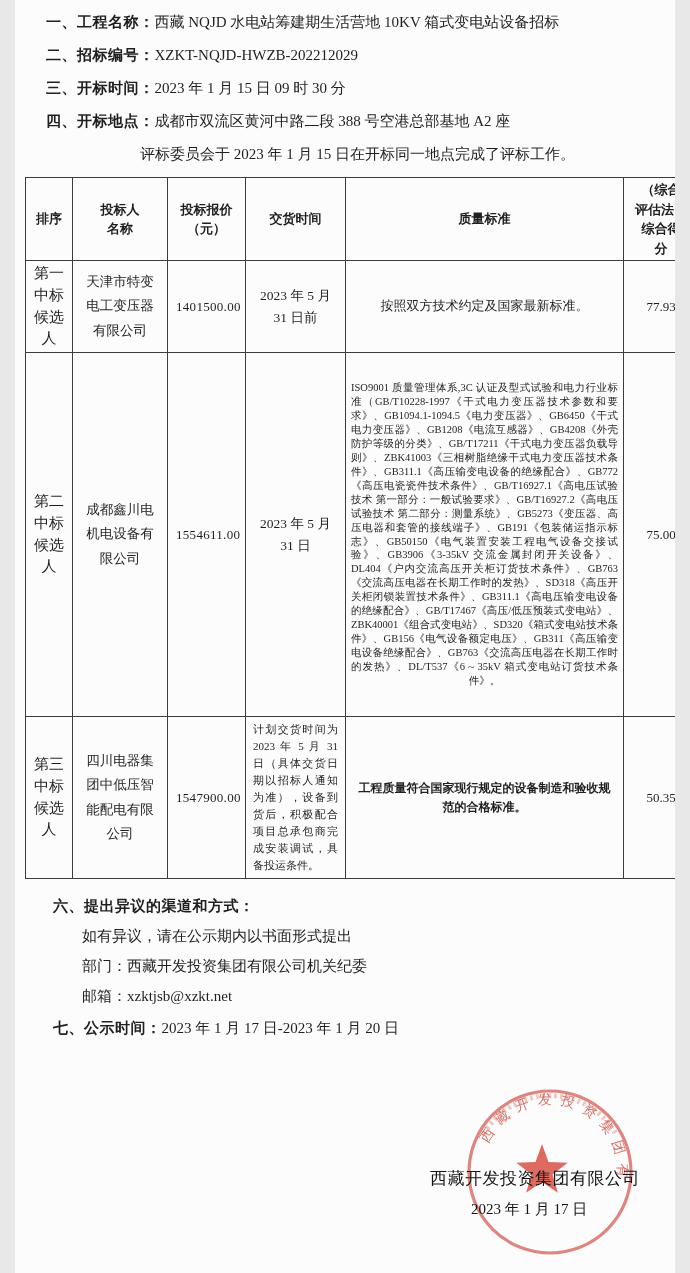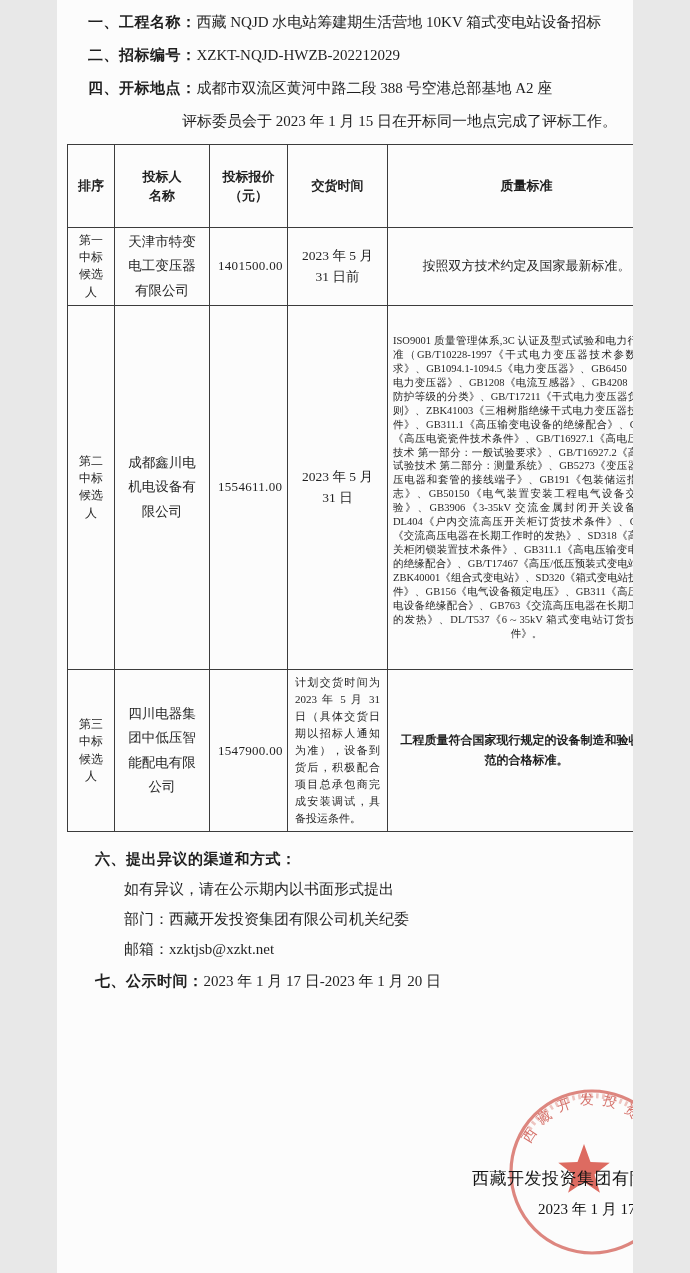--- a/index.html
+++ b/index.html
@@ -1,19 +1,19 @@
 <!DOCTYPE html>
 <html><head>
 <meta charset="utf-8">
 <style>
   * { margin:0; padding:0; box-sizing:border-box; }
   html,body { background:#e8e8e8; }
   .page {
     position:relative;
-    width:576px; height:1273px;
+    width:660px; height:1273px;
     margin:0 auto;
     background:#fcfcfc;
     color:#1f1f1f;
     font-family:"Liberation Serif","DejaVu Serif",serif;
     overflow:hidden;
   }
   
   .intro { padding:12px 8px 0 31px; }
   .intro-line { margin-bottom:13px; font-size:15px; line-height:20px; white-space:nowrap; }
   .lbl {
@@ -47,21 +47,21 @@
     font-family:"Liberation Sans","DejaVu Sans",sans-serif;
     font-weight:bold;
     font-size:13px;
     line-height:1.5;
   }
   .pre { white-space:pre-line; }
   tr.hdr   { height:78px; }
   tr.row-1 { height:74px; }
   tr.row-2 { height:364px; }
   tr.row-3 { height:154px; }
-  td.rank    { font-size:12px; line-height:1.45; }
+  td.rank    { font-size:15px; line-height:1.45; }
   td.bidder  { font-size:13.5px; line-height:1.8; padding:2px 11px; }
   td.price   { font-size:13px; letter-spacing:.3px; }
   td.delivery{ font-size:13.5px; line-height:1.6; }
   td.quality { font-size:13px; line-height:1.6; }
   td.score   { font-size:13px; }
   td.q-long {
     font-size:10.5px;
     line-height:1.33;
     text-align:justify;
     text-align-last:center;
@@ -86,35 +86,38 @@
   .objection-line { margin:10px 0 0 29px; font-size:15px; line-height:20px; }
   .publicity { margin:12px 0 0 38px; font-size:15px; line-height:20px; white-space:nowrap; }
   
   .seal-svg { position:absolute; left:440px; top:1077px; }
   .sig-company {
     position:absolute; left:415px; top:1167px;
     font-size:17px; letter-spacing:.5px; color:#141414;
     white-space:nowrap;
   }
   .sig-date {
-    position:absolute; left:481px; top:1200px;
+    position:absolute; left:456px; top:1200px;
     font-size:15px; color:#141414; white-space:nowrap;
   }
 </style>
 </head>
 <body>
 
 <div class="page">
 
   <div class="intro">
     <div class="intro-line">
       <span class="lbl">一、工程名称：</span><span>西藏 NQJD 水电站筹建期生活营地 10KV 箱式变电站设备招标</span>
     </div>
     <div class="intro-line">
       <span class="lbl">二、招标编号：</span><span>XZKT-NQJD-HWZB-202212029</span>
+    </div>
+    <div class="intro-line">
+      <span class="lbl">三、开标时间：</span><span>2023 年 1 月 15 日 09 时 30 分</span>
     </div>
     <div class="intro-line">
       <span class="lbl">四、开标地点：</span><span>成都市双流区黄河中路二段 388 号空港总部基地 A2 座</span>
     </div>
     <div class="intro-line note-line">评标委员会于 2023 年 1 月 15 日在开标同一地点完成了评标工作。</div>
   </div>
 
   <table class="bids">
     <colgroup>
       <col style="width:47px">

